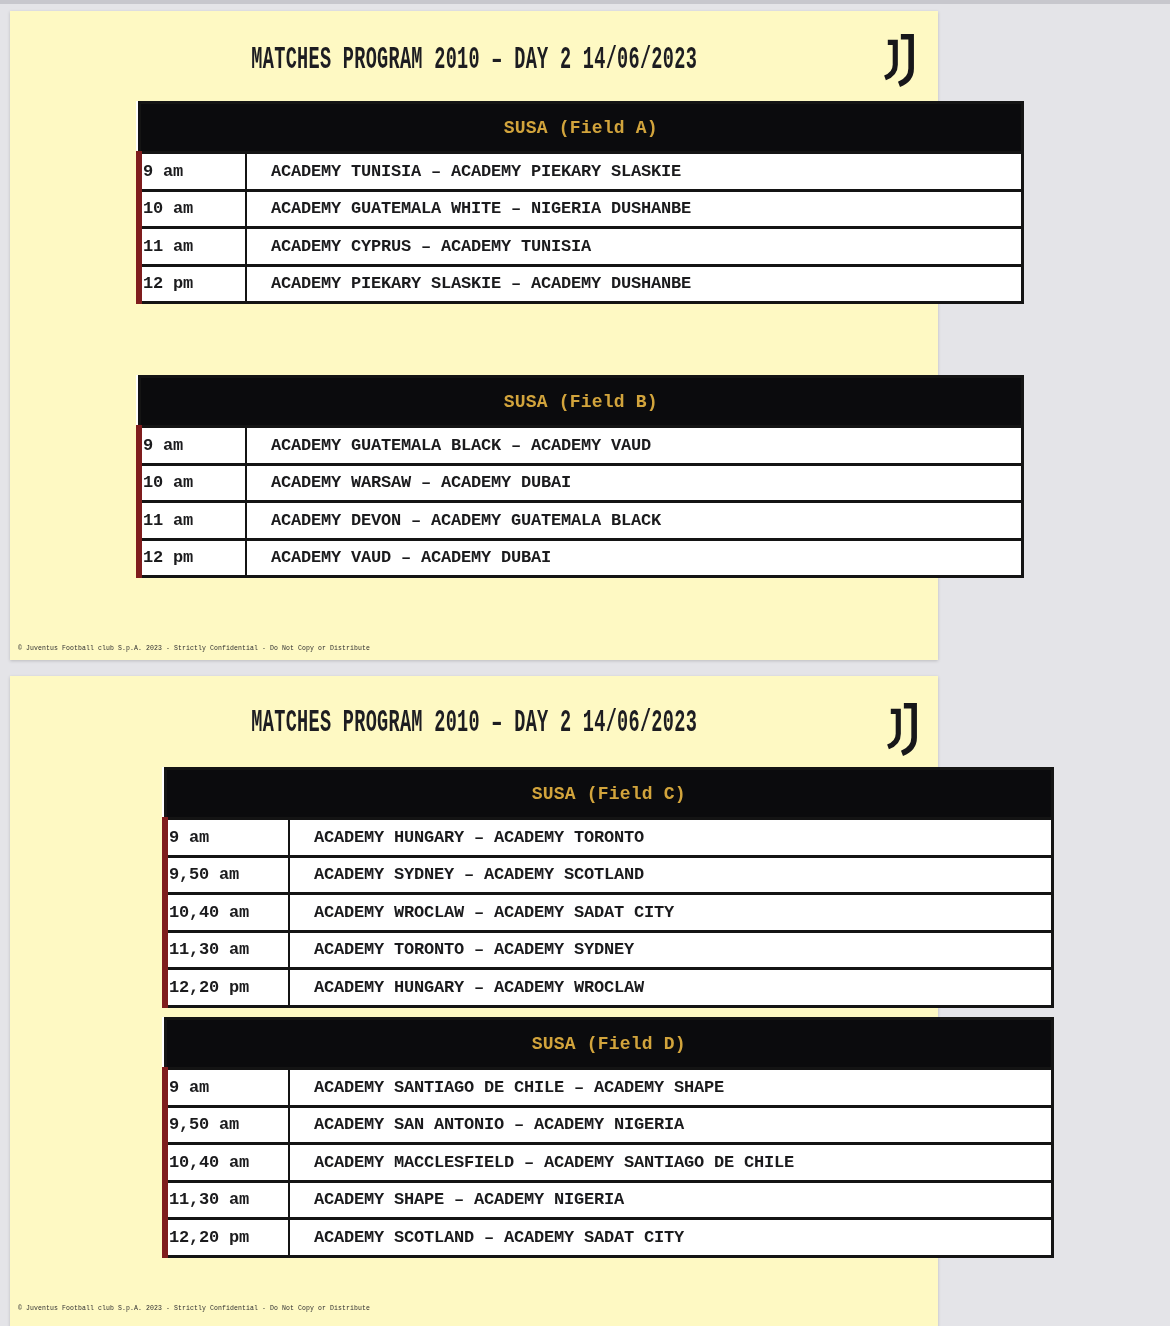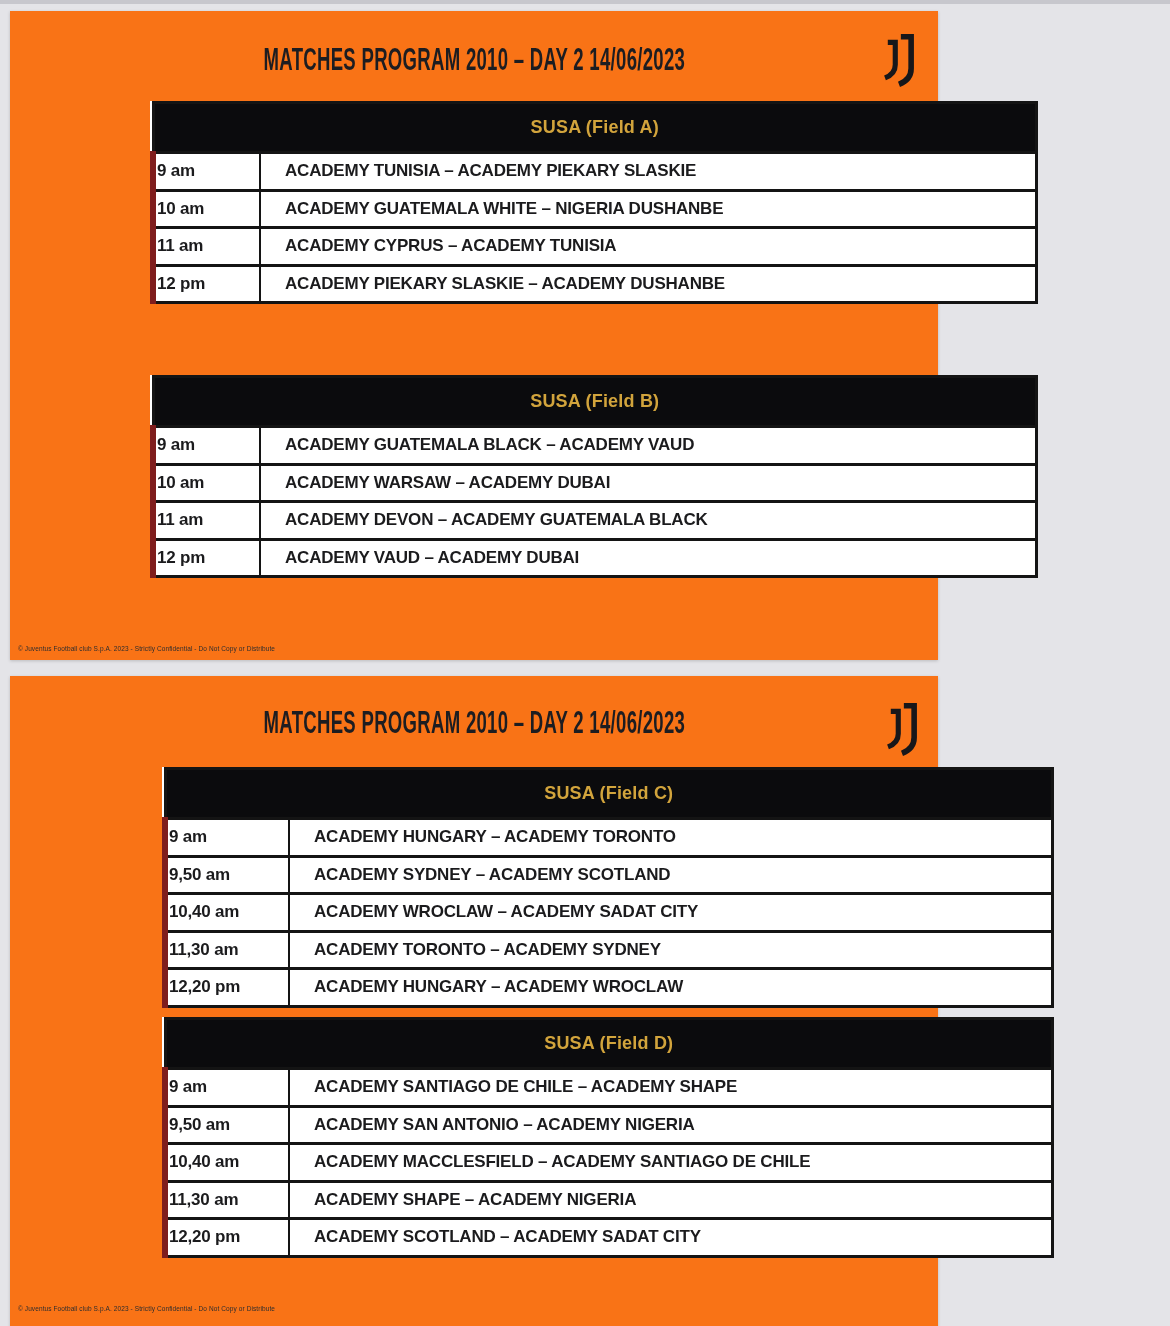--- a/index.html
+++ b/index.html
@@ -3,41 +3,42 @@
 <meta charset="utf-8">
 <style>
   html,body{margin:0;padding:0;}
   body{
     width:1170px;height:1326px;position:relative;overflow:hidden;
     background:#e4e4e8;
     font-family:"Liberation Sans", sans-serif;
   }
   .canvas{position:absolute;inset:0;border-top:4px solid #c7c7cd;box-sizing:border-box;}
   .page{
-    position:absolute;left:10px;width:928px;background:#f97316;
+    position:absolute;left:10px;width:928px;background:#fef9c3;
     box-shadow:0 1px 3px rgba(0,0,0,0.18);
+    font-family:Liberation Mono, monospace;
   }
   .page1{top:7px;height:649px;}
   .page2{top:672px;height:654px;}
   .title-wrap{position:absolute;left:0;right:0;text-align:center;}
   .page1 .title-wrap{top:30px;}
   .page2 .title-wrap{top:28px;}
   .doc-title{
     display:inline-block;font-weight:bold;font-size:32px;color:#1d1d21;
     transform:scaleX(0.58);transform-origin:center;white-space:nowrap;
     letter-spacing:0.5px;
   }
   .logo{position:absolute;}
   .page1 .logo{top:22px;right:20px;}
   .page2 .logo{top:26px;right:17px;}
   table.match-table{
     position:absolute;border-collapse:collapse;table-layout:fixed;
     background:#fff;
   }
-  .page1 table.match-table{left:140px;width:888px;}
+  .page1 table.match-table{left:126px;width:888px;}
   .page2 table.match-table{left:152px;width:892px;}
   .page1 .tableA{top:90px;}
   .page1 .tableB{top:364px;}
   .page2 .tableC{top:91px;}
   .page2 .tableD{top:341px;}
   table.match-table th{
     background:#0b0b0d;color:#d2a43c;height:45px;
     font-size:18px;font-weight:bold;text-align:center;
     border:3px solid #141414;letter-spacing:0.2px;
   }

